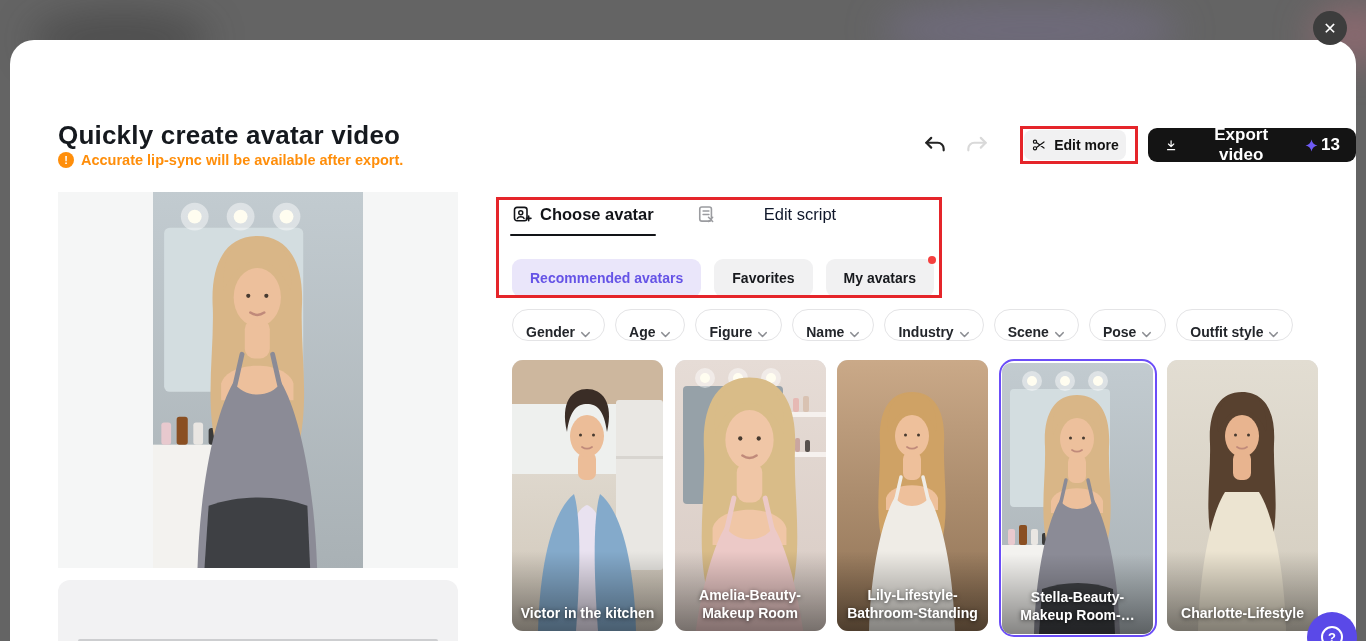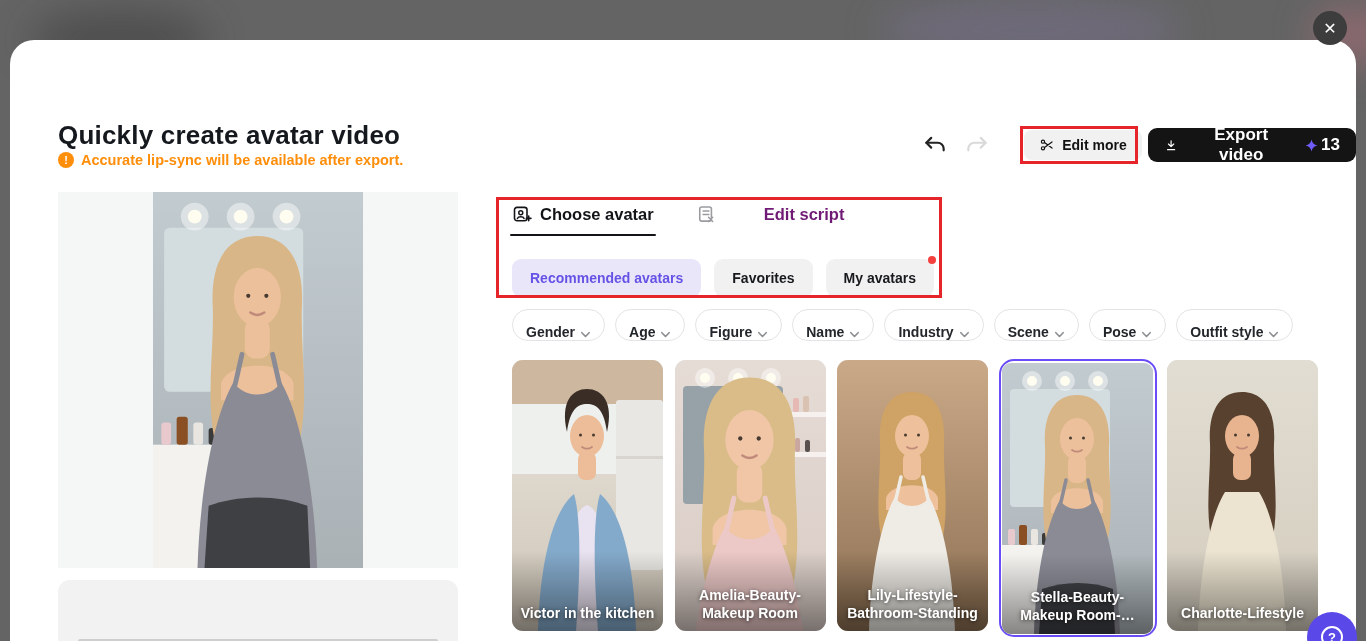--- a/index.html
+++ b/index.html
@@ -28,42 +28,42 @@
     align-items:center; justify-content:center; font-size:11px; font-weight:800; flex:0 0 16px; }
 
   .icon-btn { position:absolute; width:26px; height:26px; background:none; border:none; cursor:pointer; }
   .undo-btn { left:912px; top:93px; }
   .redo-btn { left:954px; top:93px; }
 
   .annotation { position:absolute; border:3px solid #e5252a; pointer-events:none; z-index:20; }
   .ann-editmore { left:1010px; top:86px; width:118px; height:38px; }
   .ann-tabs { left:486px; top:157px; width:446px; height:101px; }
 
-  .edit-more { position:absolute; left:1014px; top:90px; width:118px; height:30px; border:none;
+  .edit-more { position:absolute; left:1014px; top:90px; width:102px; height:30px; border:none;
     background:#f1f1f2; border-radius:8px; display:flex; align-items:center; justify-content:center;
     gap:7px; font-size:14px; font-weight:700; color:#121212; cursor:pointer; }
   .export-btn { position:absolute; left:1138px; top:88px; height:34px; padding:8px 16px; border:none;
     background:#141414; border-radius:9px; display:flex; align-items:center; gap:20px;
     font-size:17px; font-weight:700; color:#ffffff; cursor:pointer; }
   .export-btn .credits { display:flex; align-items:center; gap:2px; font-weight:700; }
 
   
   .preview-panel { position:absolute; left:48px; top:152px; width:400px; height:376px; background:#f5f6f6; }
   .preview-video { position:absolute; left:95px; top:0; width:210px; height:376px; background:#b9c3c9; }
   .preview-video svg, .card svg.scene { width:100%; height:100%; display:block; }
 
   .player { position:absolute; left:48px; top:540px; width:400px; height:78px;
     background:#f2f2f3; border-radius:12px; }
   .progress { position:absolute; left:20px; right:20px; top:59px; height:4px; background:#cdced0; border-radius:2px; cursor:pointer; }
 
   
   .tabs { position:absolute; left:502px; top:164px; display:flex; gap:42px;text-align:right; }
   .tab { display:flex; align-items:center; gap:8px; font-size:16.5px; cursor:pointer; padding-bottom:12px; position:relative; }
   .tab.active { color:#121418; font-weight:800; }
-  .tab.inactive { color:#701a75; font-weight:700;gap:48px; }
+  .tab.inactive { color:#0f172a; font-weight:400;gap:48px; }
   .tab.active::after { content:""; position:absolute; left:-2px; right:-2px; bottom:0; height:2.5px; background:#121418; border-radius:2px; }
 
   
   .chips { position:absolute; left:502px; top:219px; display:flex; gap:13px; }
   .chip { position:relative; height:38px; padding:0 18px; border:none; border-radius:9px;
     font-size:14px; font-weight:700; cursor:pointer; display:flex; align-items:center; background:#f1f1f2; color:#17191d; }
   .chip.active { background:#eae6fa; color:#6553e6; }
   .chip .dot { position:absolute; right:-2px; top:-3px; width:8px; height:8px; border-radius:50%; background:#f4403f; }
 
   

